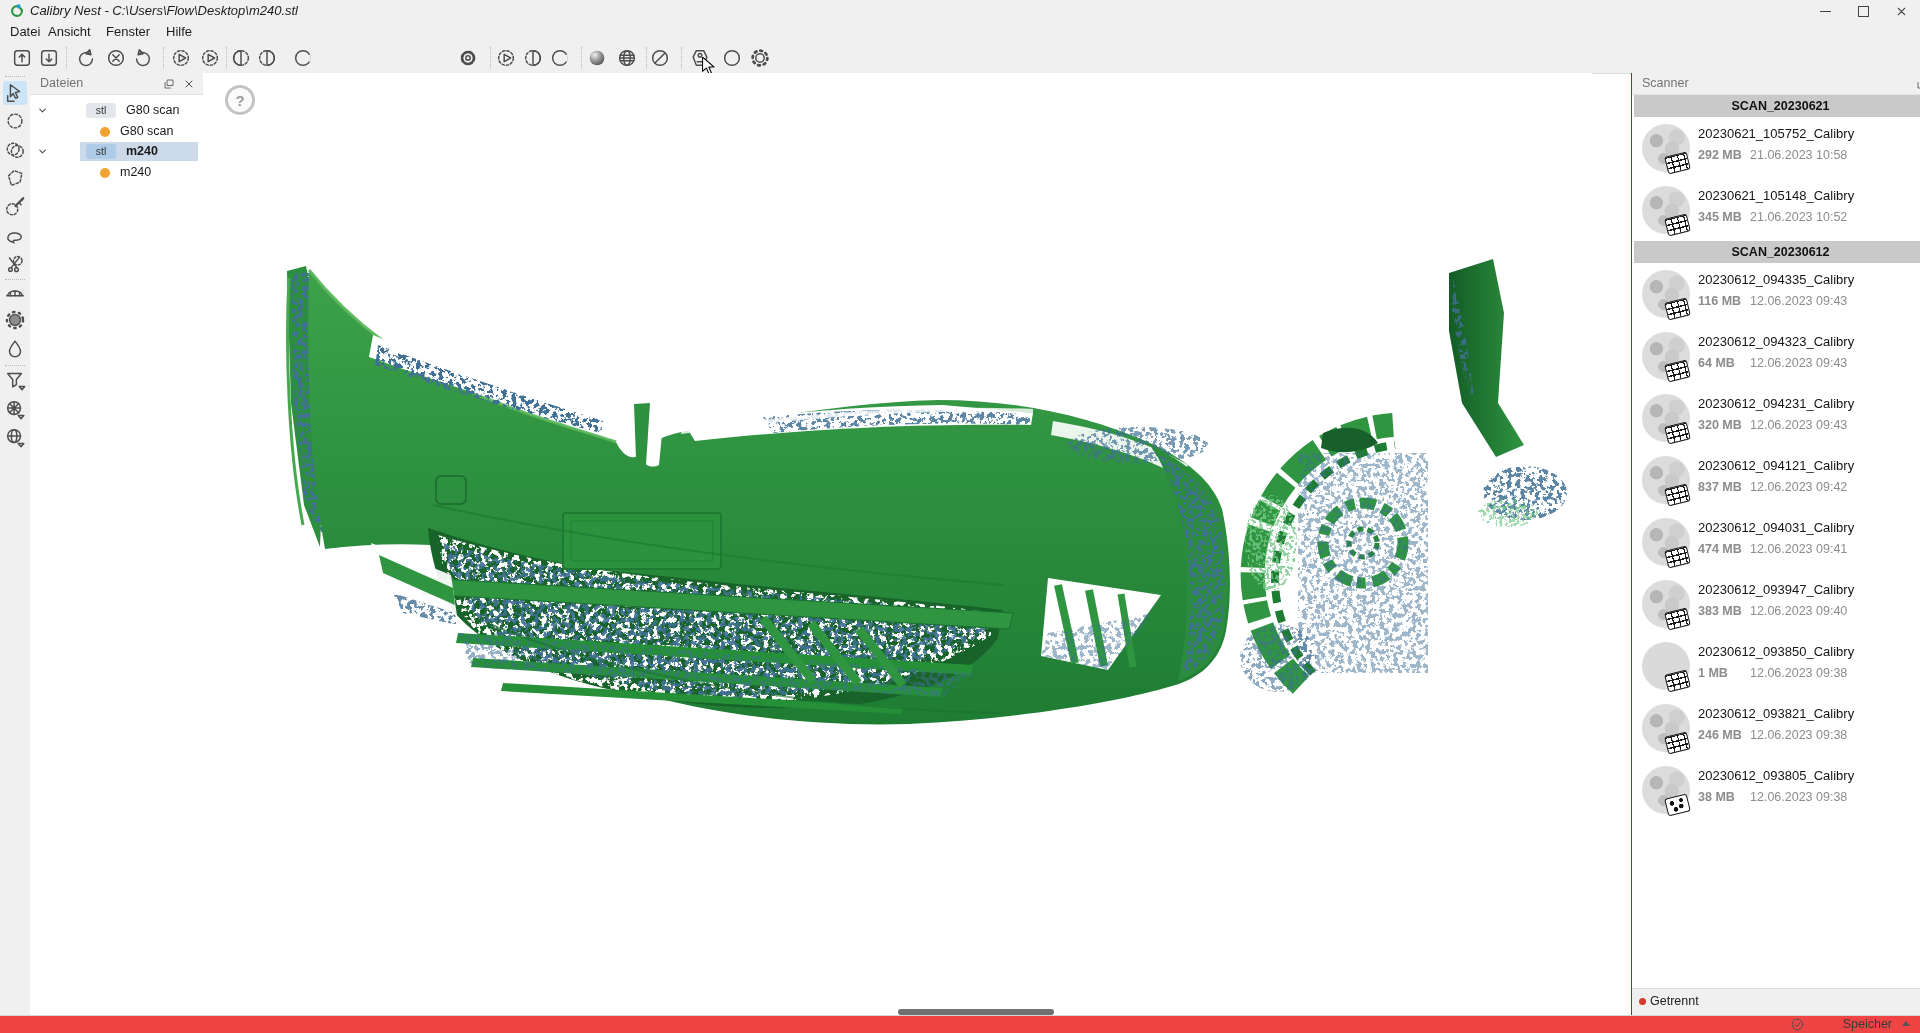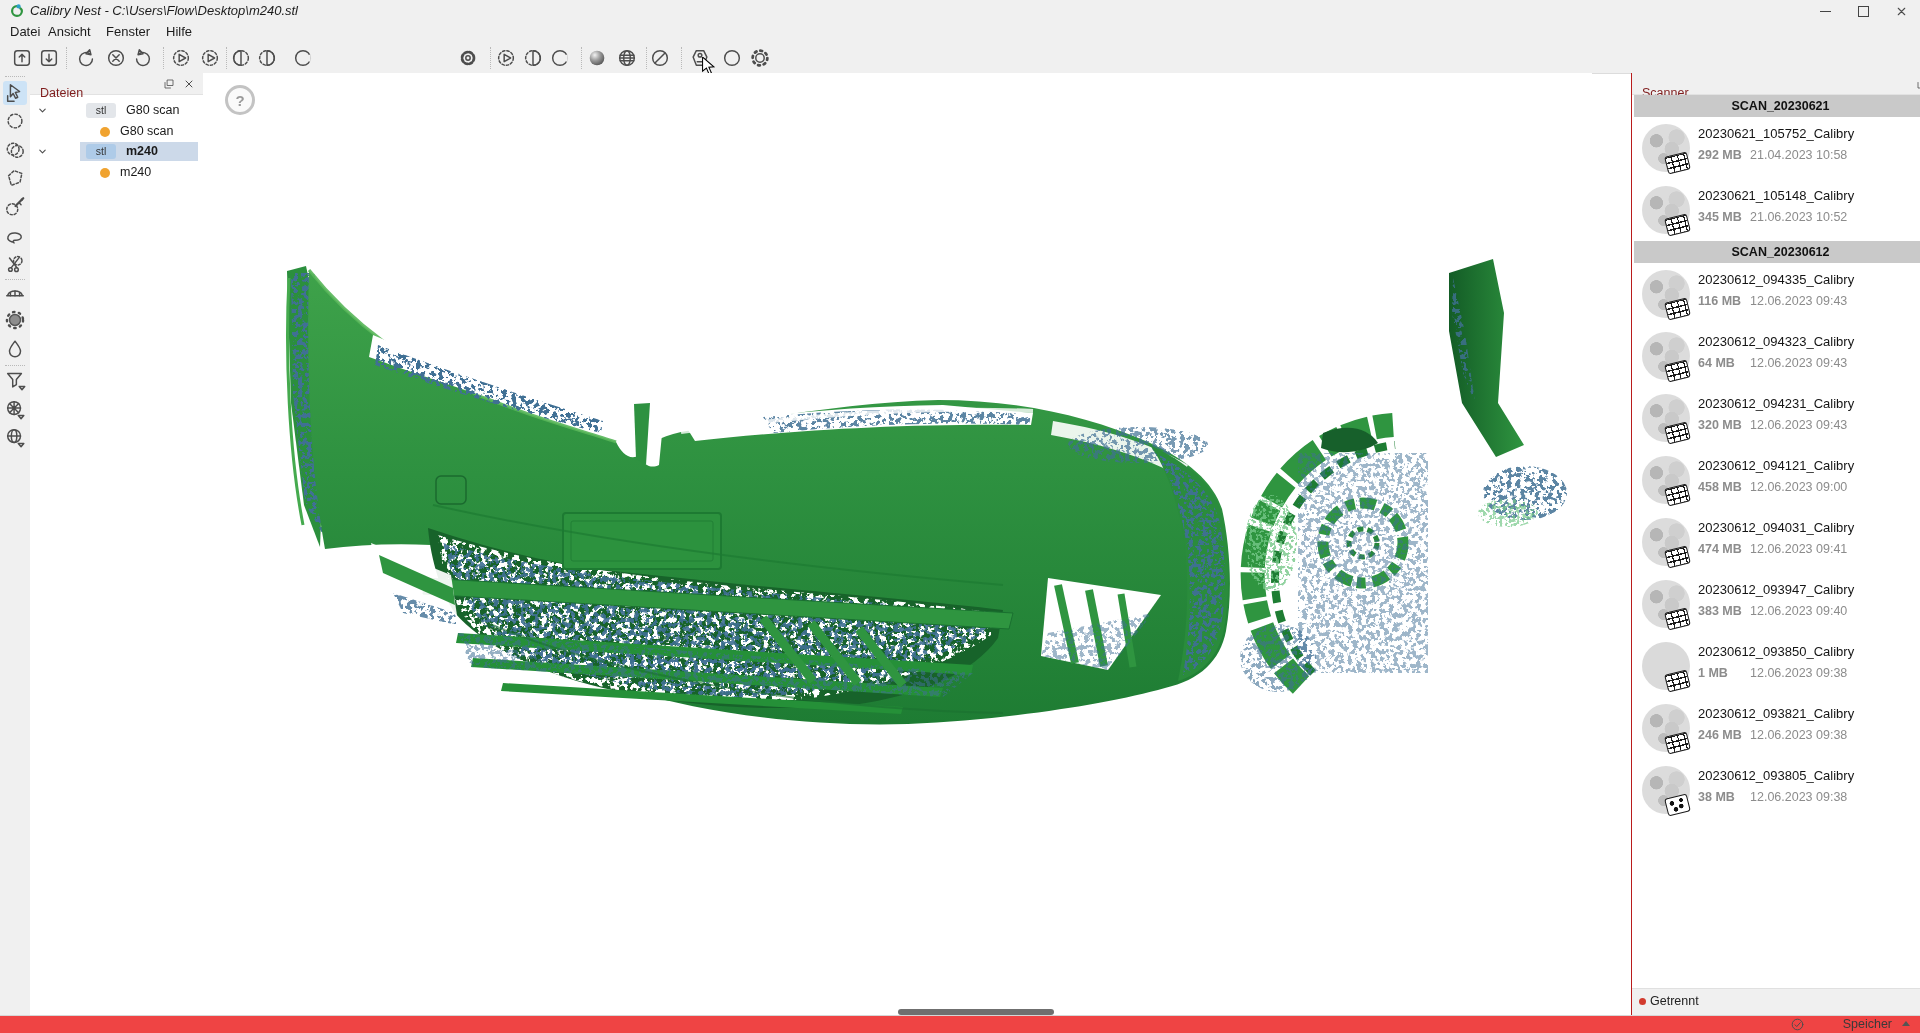--- a/index.html
+++ b/index.html
@@ -20,21 +20,21 @@
   #profile-select{position:absolute;left:330px;top:46px;width:132px;height:23px;background:#fff;border:1px solid #b3b3b3;font-size:12.5px;color:#1a1a1a;display:flex;align-items:center;padding-left:7px;}
   #profile-chev{position:absolute;right:4px;top:4px;width:14px;height:14px;}
   
   #leftstrip{position:absolute;left:0;top:73px;width:30px;height:948px;background:#f0f0f0;}
   .lbtn{position:absolute;left:3px;width:24px;height:24px;display:flex;align-items:center;justify-content:center;border-radius:3px;}
   .lbtn.sel{background:#cde3f6;}
   .lsep{position:absolute;left:5px;width:20px;border-top:1px dotted #b9b9b9;}
   
   #filespanel{position:absolute;left:30px;top:73px;width:173px;height:948px;background:#fff;border-right:1px solid #d5d5d5;}
   #filespanel .phead{position:absolute;left:0;top:0;width:100%;height:21px;background:#f0f0f0;border-bottom:1px solid #e2e2e2;}
-  .ptitle{position:absolute;left:10px;top:13px;font-size:12.5px;color:#7f1d1d;}
+  .ptitle{position:absolute;left:10px;top:3px;font-size:12.5px;color:#737373;}
   .phbtn{position:absolute;top:3px;width:16px;height:16px;display:flex;align-items:center;justify-content:center;}
   .trow{position:absolute;left:0;width:173px;height:20px;font-size:12.5px;color:#1a1a1a;}
   .trow .hl{position:absolute;left:50px;top:0;width:118px;height:19px;background:#ccd9e9;}
   .chev{position:absolute;left:6px;top:3px;width:13px;height:13px;}
   .stlbadge{position:absolute;left:56px;top:2px;width:30px;height:15px;border-radius:3px;background:#e3e6ea;color:#333;font-size:10.5px;text-align:center;line-height:15px;}
   .stlbadge.selb{background:#aecbe8;}
   .treelabel{position:absolute;left:96px;top:2px;}
   .odot{position:absolute;left:70px;top:5px;width:10px;height:10px;border-radius:50%;background:#f0a330;}
   
   #viewport{position:absolute;left:203px;top:73px;width:1389px;height:948px;background:#fff;overflow:hidden;}
@@ -654,21 +654,21 @@
       </div>
   </div>
 
   <div id="scanlist">
     <div class="secbar">SCAN_20230621</div>
 
     <div class="item">
       <div class="thumb"></div>
         <div class="tbadge grid"></div>
       <div class="iname">20230621_105752_Calibry</div>
-      <div class="imeta"><span class="sz">292 MB</span><span>21.04.2023 10:58</span></div>
+      <div class="imeta"><span class="sz">292 MB</span><span>21.06.2023 10:58</span></div>
     </div>
     <div class="item">
       <div class="thumb"></div>
         <div class="tbadge grid"></div>
       <div class="iname">20230621_105148_Calibry</div>
       <div class="imeta"><span class="sz">345 MB</span><span>21.06.2023 10:52</span></div>
     </div>
 
     <div class="secbar">SCAN_20230612</div>
 
@@ -687,21 +687,21 @@
     <div class="item">
       <div class="thumb"></div>
         <div class="tbadge grid"></div>
       <div class="iname">20230612_094231_Calibry</div>
       <div class="imeta"><span class="sz">320 MB</span><span>12.06.2023 09:43</span></div>
     </div>
     <div class="item">
       <div class="thumb"></div>
         <div class="tbadge grid"></div>
       <div class="iname">20230612_094121_Calibry</div>
-      <div class="imeta"><span class="sz">458 MB</span><span>12.06.2023 09:00</span></div>
+      <div class="imeta"><span class="sz">837 MB</span><span>12.06.2023 09:42</span></div>
     </div>
     <div class="item">
       <div class="thumb"></div>
         <div class="tbadge grid"></div>
       <div class="iname">20230612_094031_Calibry</div>
       <div class="imeta"><span class="sz">474 MB</span><span>12.06.2023 09:41</span></div>
     </div>
     <div class="item">
       <div class="thumb"></div>
         <div class="tbadge grid"></div>

